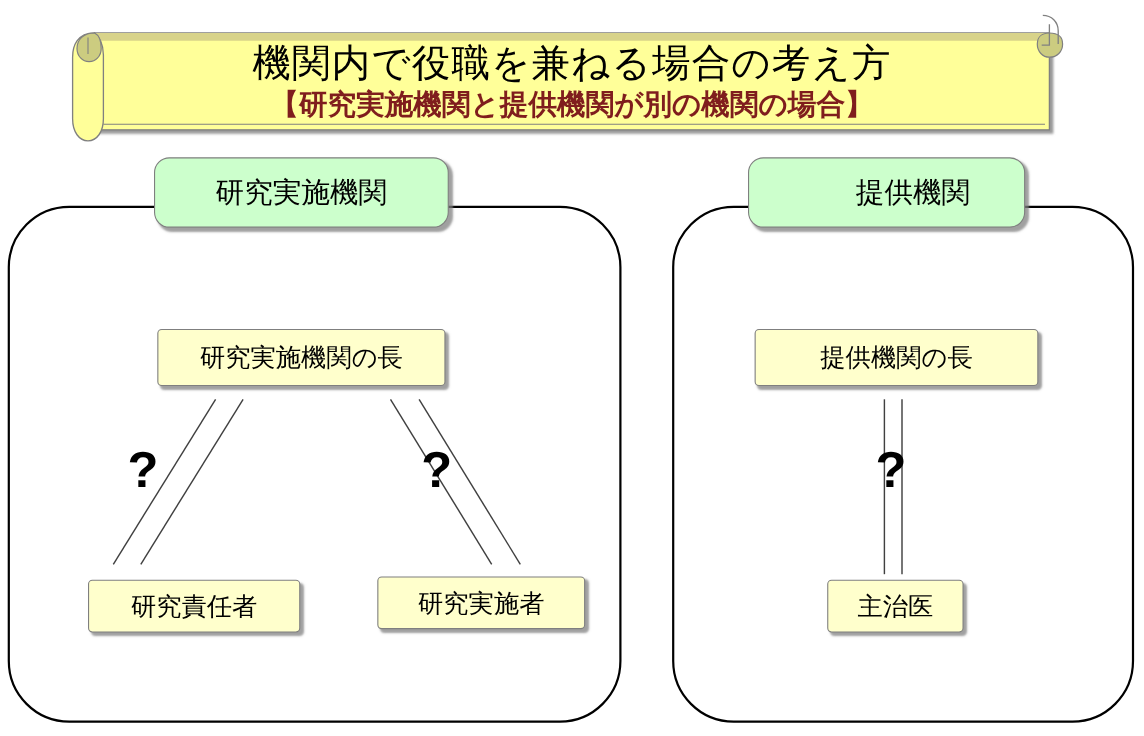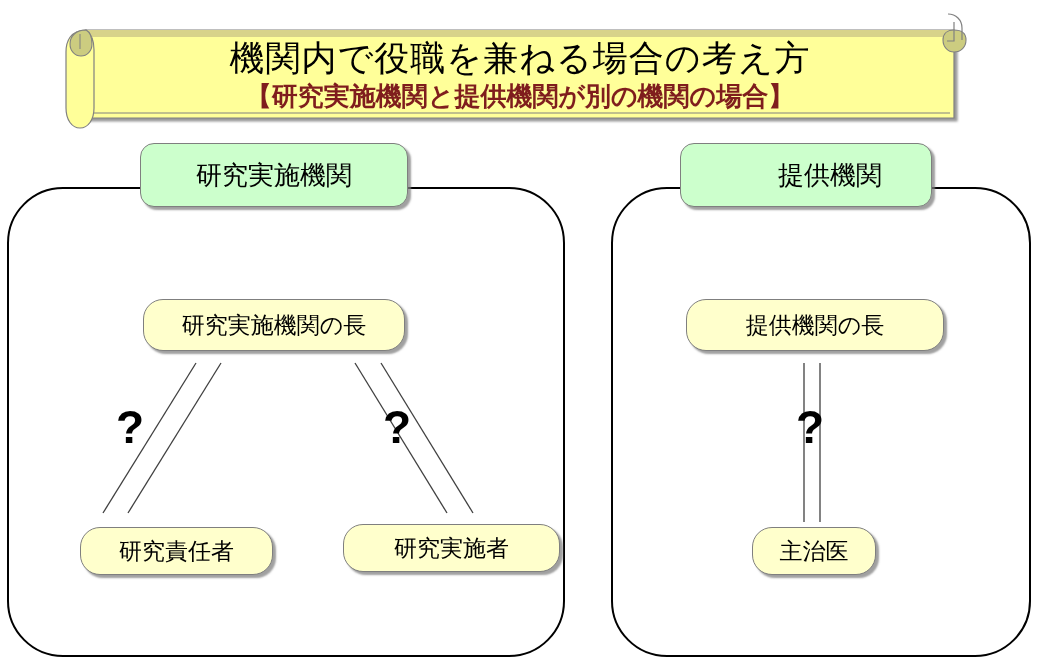--- a/index.html
+++ b/index.html
@@ -83,21 +83,21 @@
     box-shadow: 3px 3px 2px rgba(128,128,128,0.75);
     white-space: nowrap;
   }
   .box-green {
     background: #ccffcc;
     border-radius: 14px;
     font-size: 26px;
   }
   .box-yellow {
     background: #ffffcc;
-    border-radius: 20px;
+    border-radius: 4px;
     font-size: 23px;
   }
 
   .qmark {
     position: absolute;
     z-index: 5;
     font-family: "Liberation Sans", sans-serif;
     font-weight: bold;
     font-size: 46px;
     line-height: 1;
@@ -171,21 +171,21 @@
     </div>
 
     <div class="box box-yellow" style="left:143px; top:299px; width:262px; height:52px;">
       <span>研究実施機関の長</span>
     </div>
 
     <div class="box box-yellow" style="left:36px; top:527px; width:193px; height:48px;margin-left:44px;">
       <span>研究責任者</span>
     </div>
 
-    <div class="box box-yellow" style="left:343px; top:524px; width:217px; height:48px;">
+    <div class="box box-yellow" style="left:343px; top:524px; width:189px; height:48px;">
       <span>研究実施者</span>
     </div>
 
     <div class="box box-yellow" style="left:686px; top:299px; width:258px; height:52px;">
       <span>提供機関の長</span>
     </div>
 
     <div class="box box-yellow" style="left:752px; top:527px; width:124px; height:48px;">
       <span>主治医</span>
     </div>

